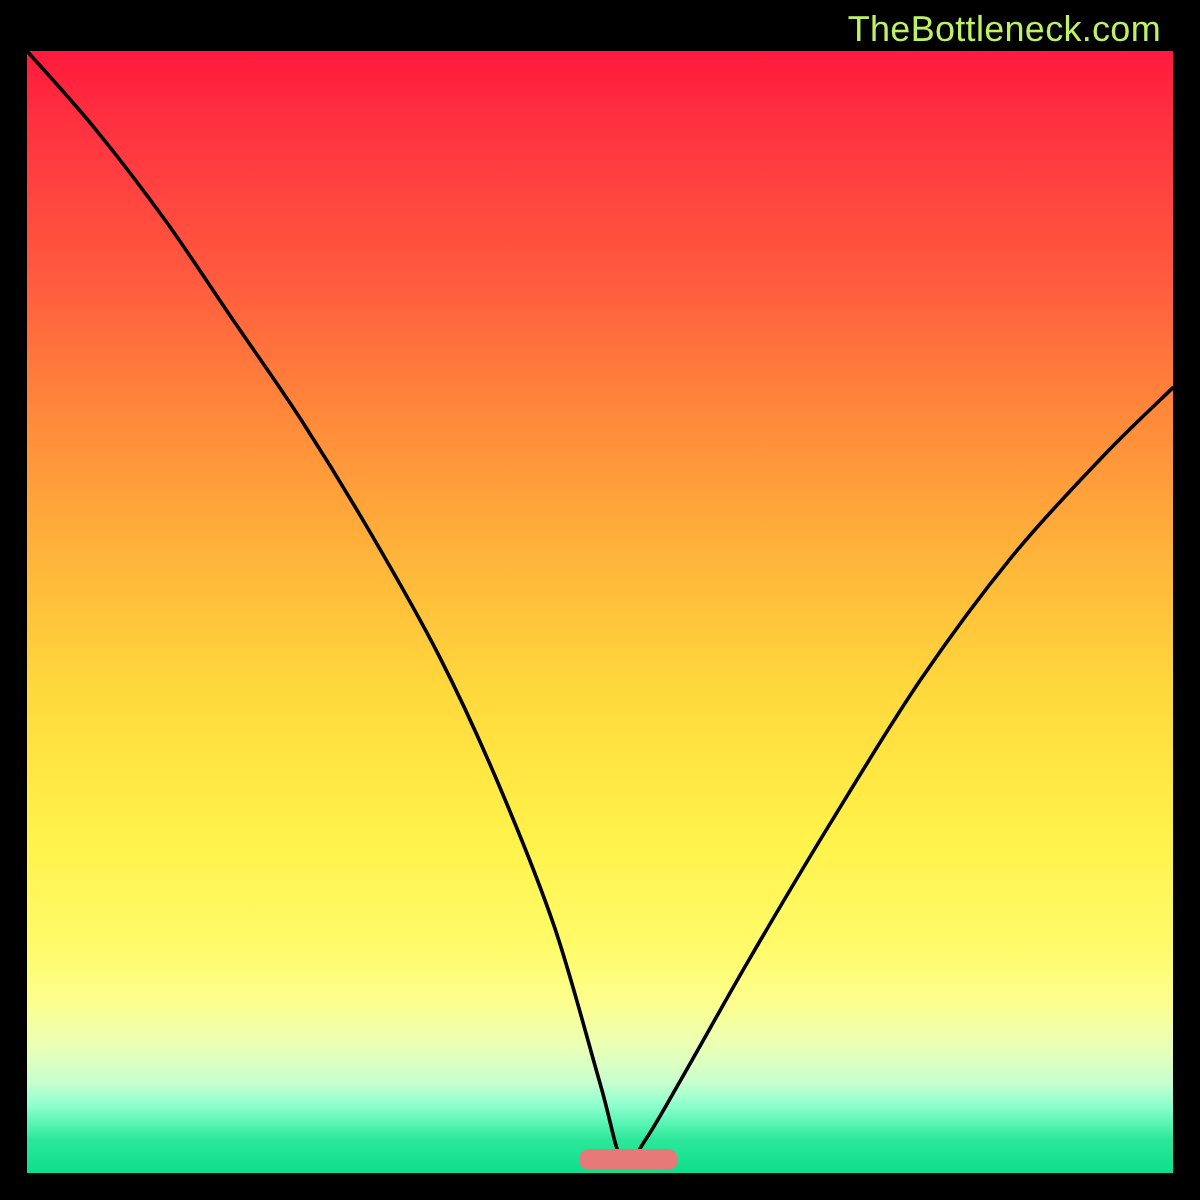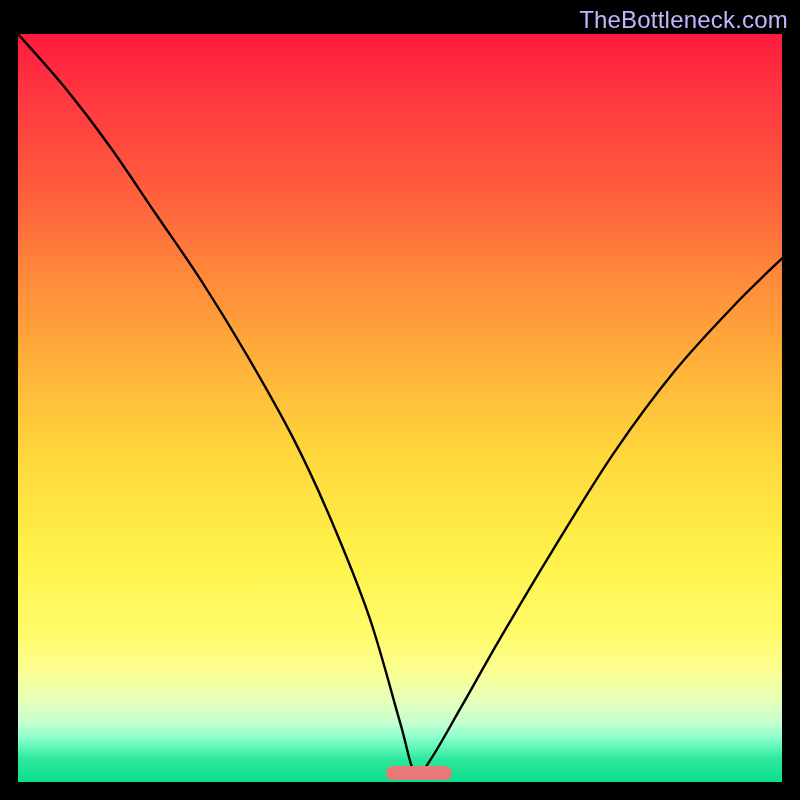--- a/index.html
+++ b/index.html
@@ -40,22 +40,22 @@
       #c6ffcf 92%,
       #8dffce 94%,
       #58f5b3 95.6%,
       #2de79b 97%,
       #0bdf8c 100%
     );
   }
   .watermark {
     position: absolute;
     top: 6px;
-    right: 12px;
-    color: #c4b5fd;
+    right: 26px;
+    color: #bef264;
     font-size: 24px;
     font-weight: 400;
     letter-spacing: 0.2px;
     user-select: none;
   }
   svg.curve {
     position: absolute;
     left: 0;
     top: 0;
     width: 764px;

